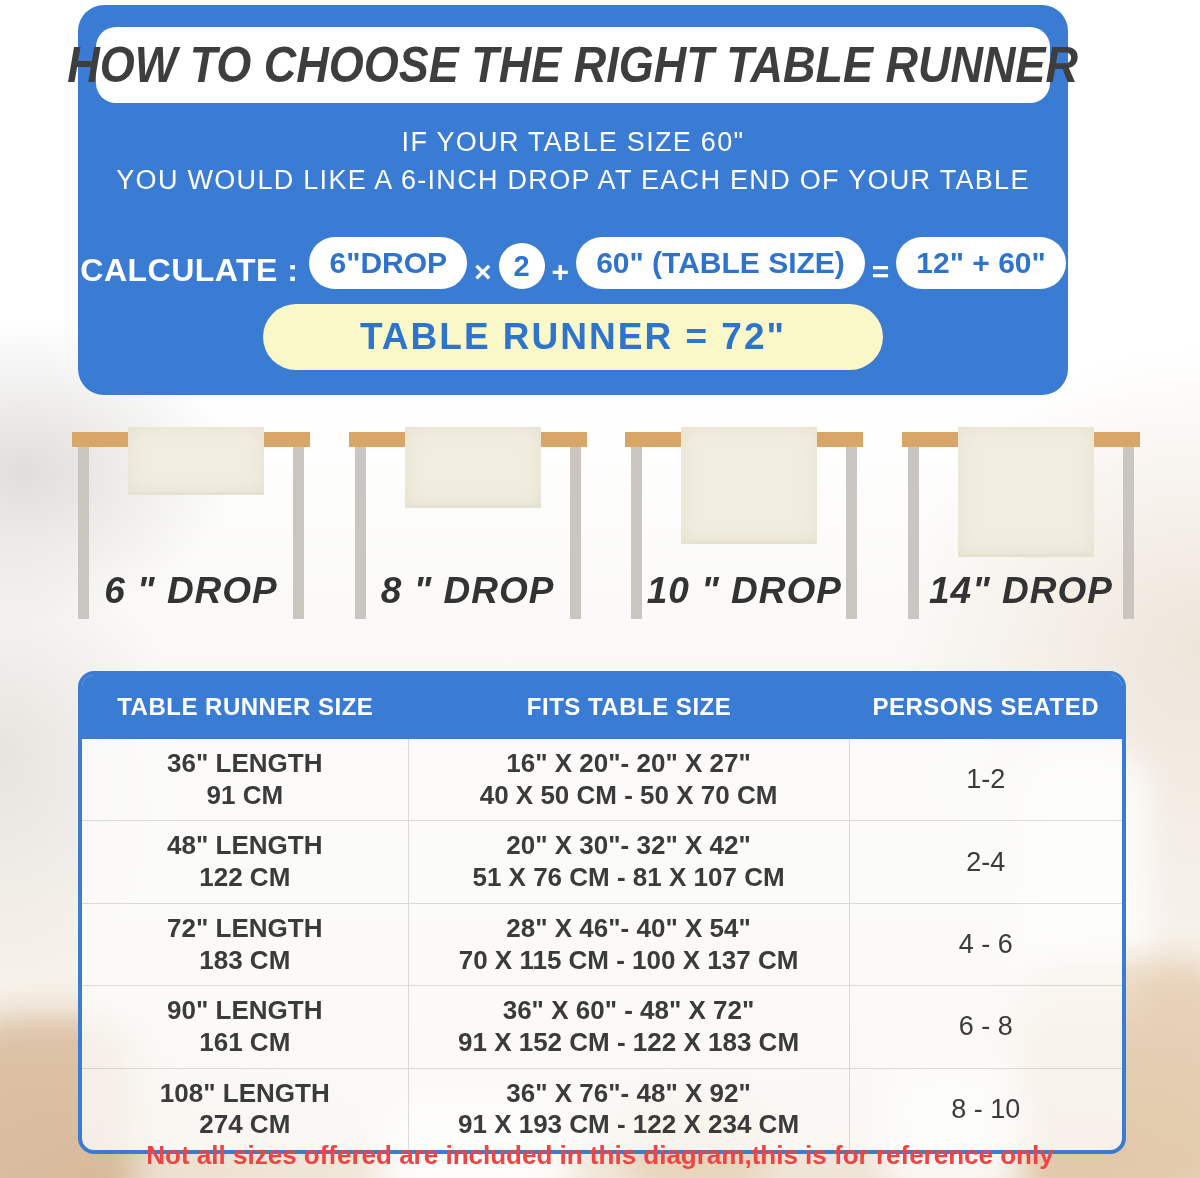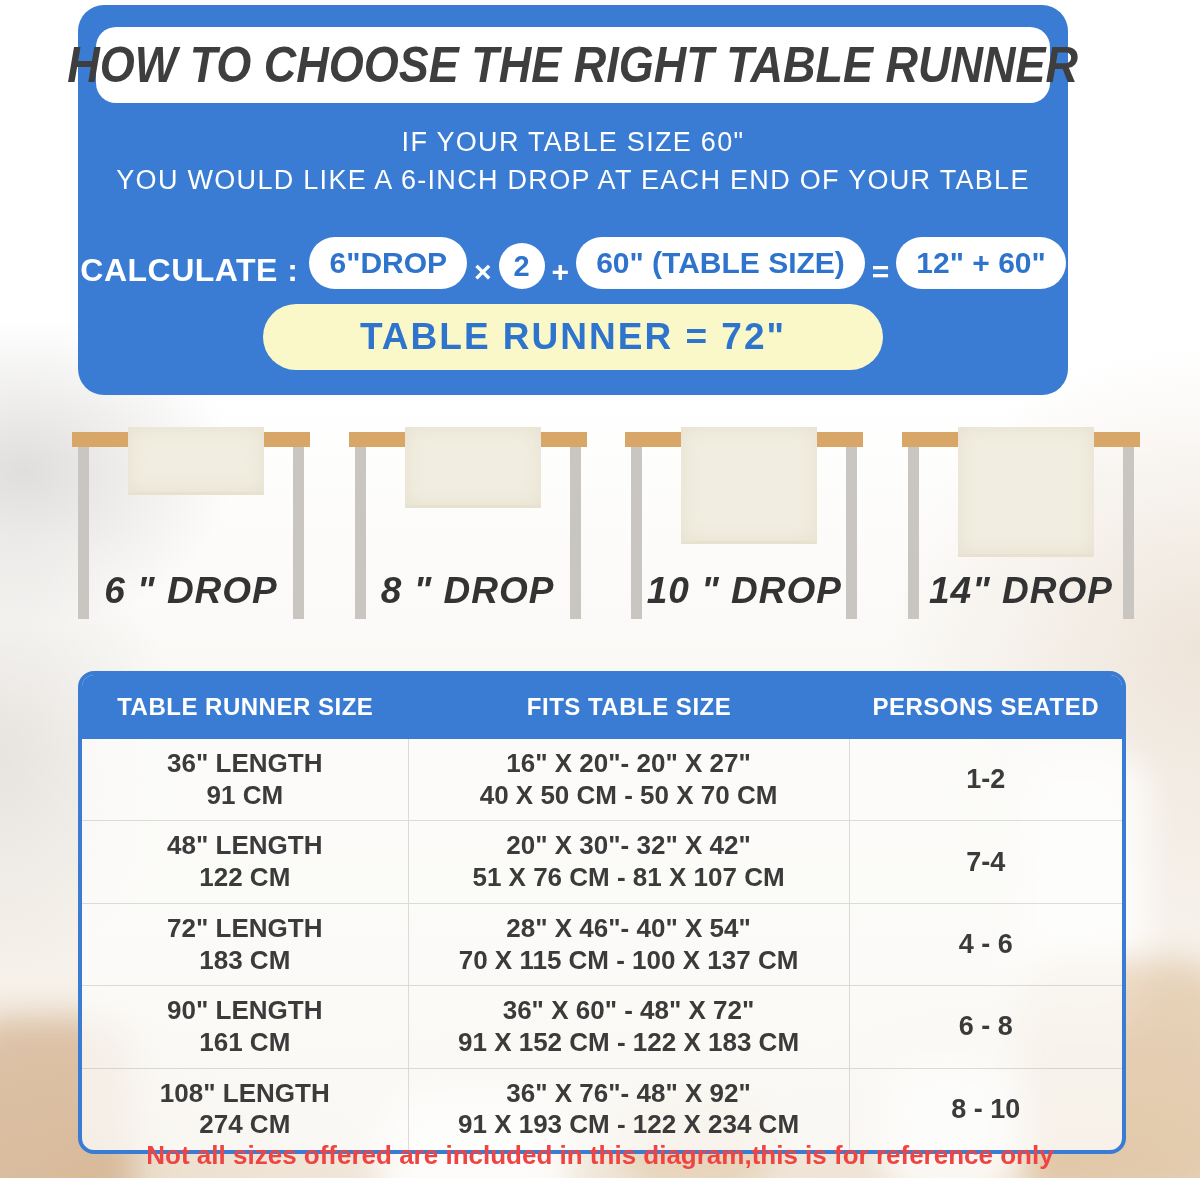--- a/index.html
+++ b/index.html
@@ -74,21 +74,21 @@
   .size-header .hc { display:flex; align-items:center; justify-content:center;
     color:#ffffff; font-size:24px; font-weight:bold; letter-spacing:.5px; }
   .w1 { width:31.4%; } .w2 { width:42.4%; } .w3 { width:26.2%; }
   .size-body { display:flex; flex-direction:column; height:411px; }
   .srow { flex:1; display:flex; border-top:1px solid rgba(160,158,155,.35); }
   .srow:first-child { border-top:none; }
   .cell { display:flex; flex-direction:column; justify-content:center; align-items:center;
     text-align:center; line-height:1.22; color:#3b3b3b; }
   .cell.c1, .cell.c2 { border-right:1px solid rgba(160,158,155,.35); }
   .cell .ln { font-size:26px; font-weight:bold; white-space:nowrap; }
-  .cell .persons { font-size:27px; font-weight:bold; }
+  .cell .persons { font-size:27px; font-weight:normal; }
 
   .footer-note { position:absolute; left:0; right:0; top:1140px; text-align:center;
     font-size:26px; font-weight:bold; color:#ef4444; }
 </style>
 </head>
 <body>
 
 <div class="canvas">
 
   <div class="bg">
@@ -177,21 +177,21 @@
       <div class="srow">
         <div class="cell c1 w1">
           <span class="ln">48" LENGTH</span>
           <span class="ln">122 CM</span>
         </div>
         <div class="cell c2 w2">
           <span class="ln">20" X 30"- 32" X 42"</span>
           <span class="ln">51 X 76 CM - 81 X 107 CM</span>
         </div>
         <div class="cell c3 w3">
-          <span class="persons">7-4</span>
+          <span class="persons">2-4</span>
         </div>
       </div>
 
       <div class="srow">
         <div class="cell c1 w1">
           <span class="ln">72" LENGTH</span>
           <span class="ln">183 CM</span>
         </div>
         <div class="cell c2 w2">
           <span class="ln">28" X 46"- 40" X 54"</span>

